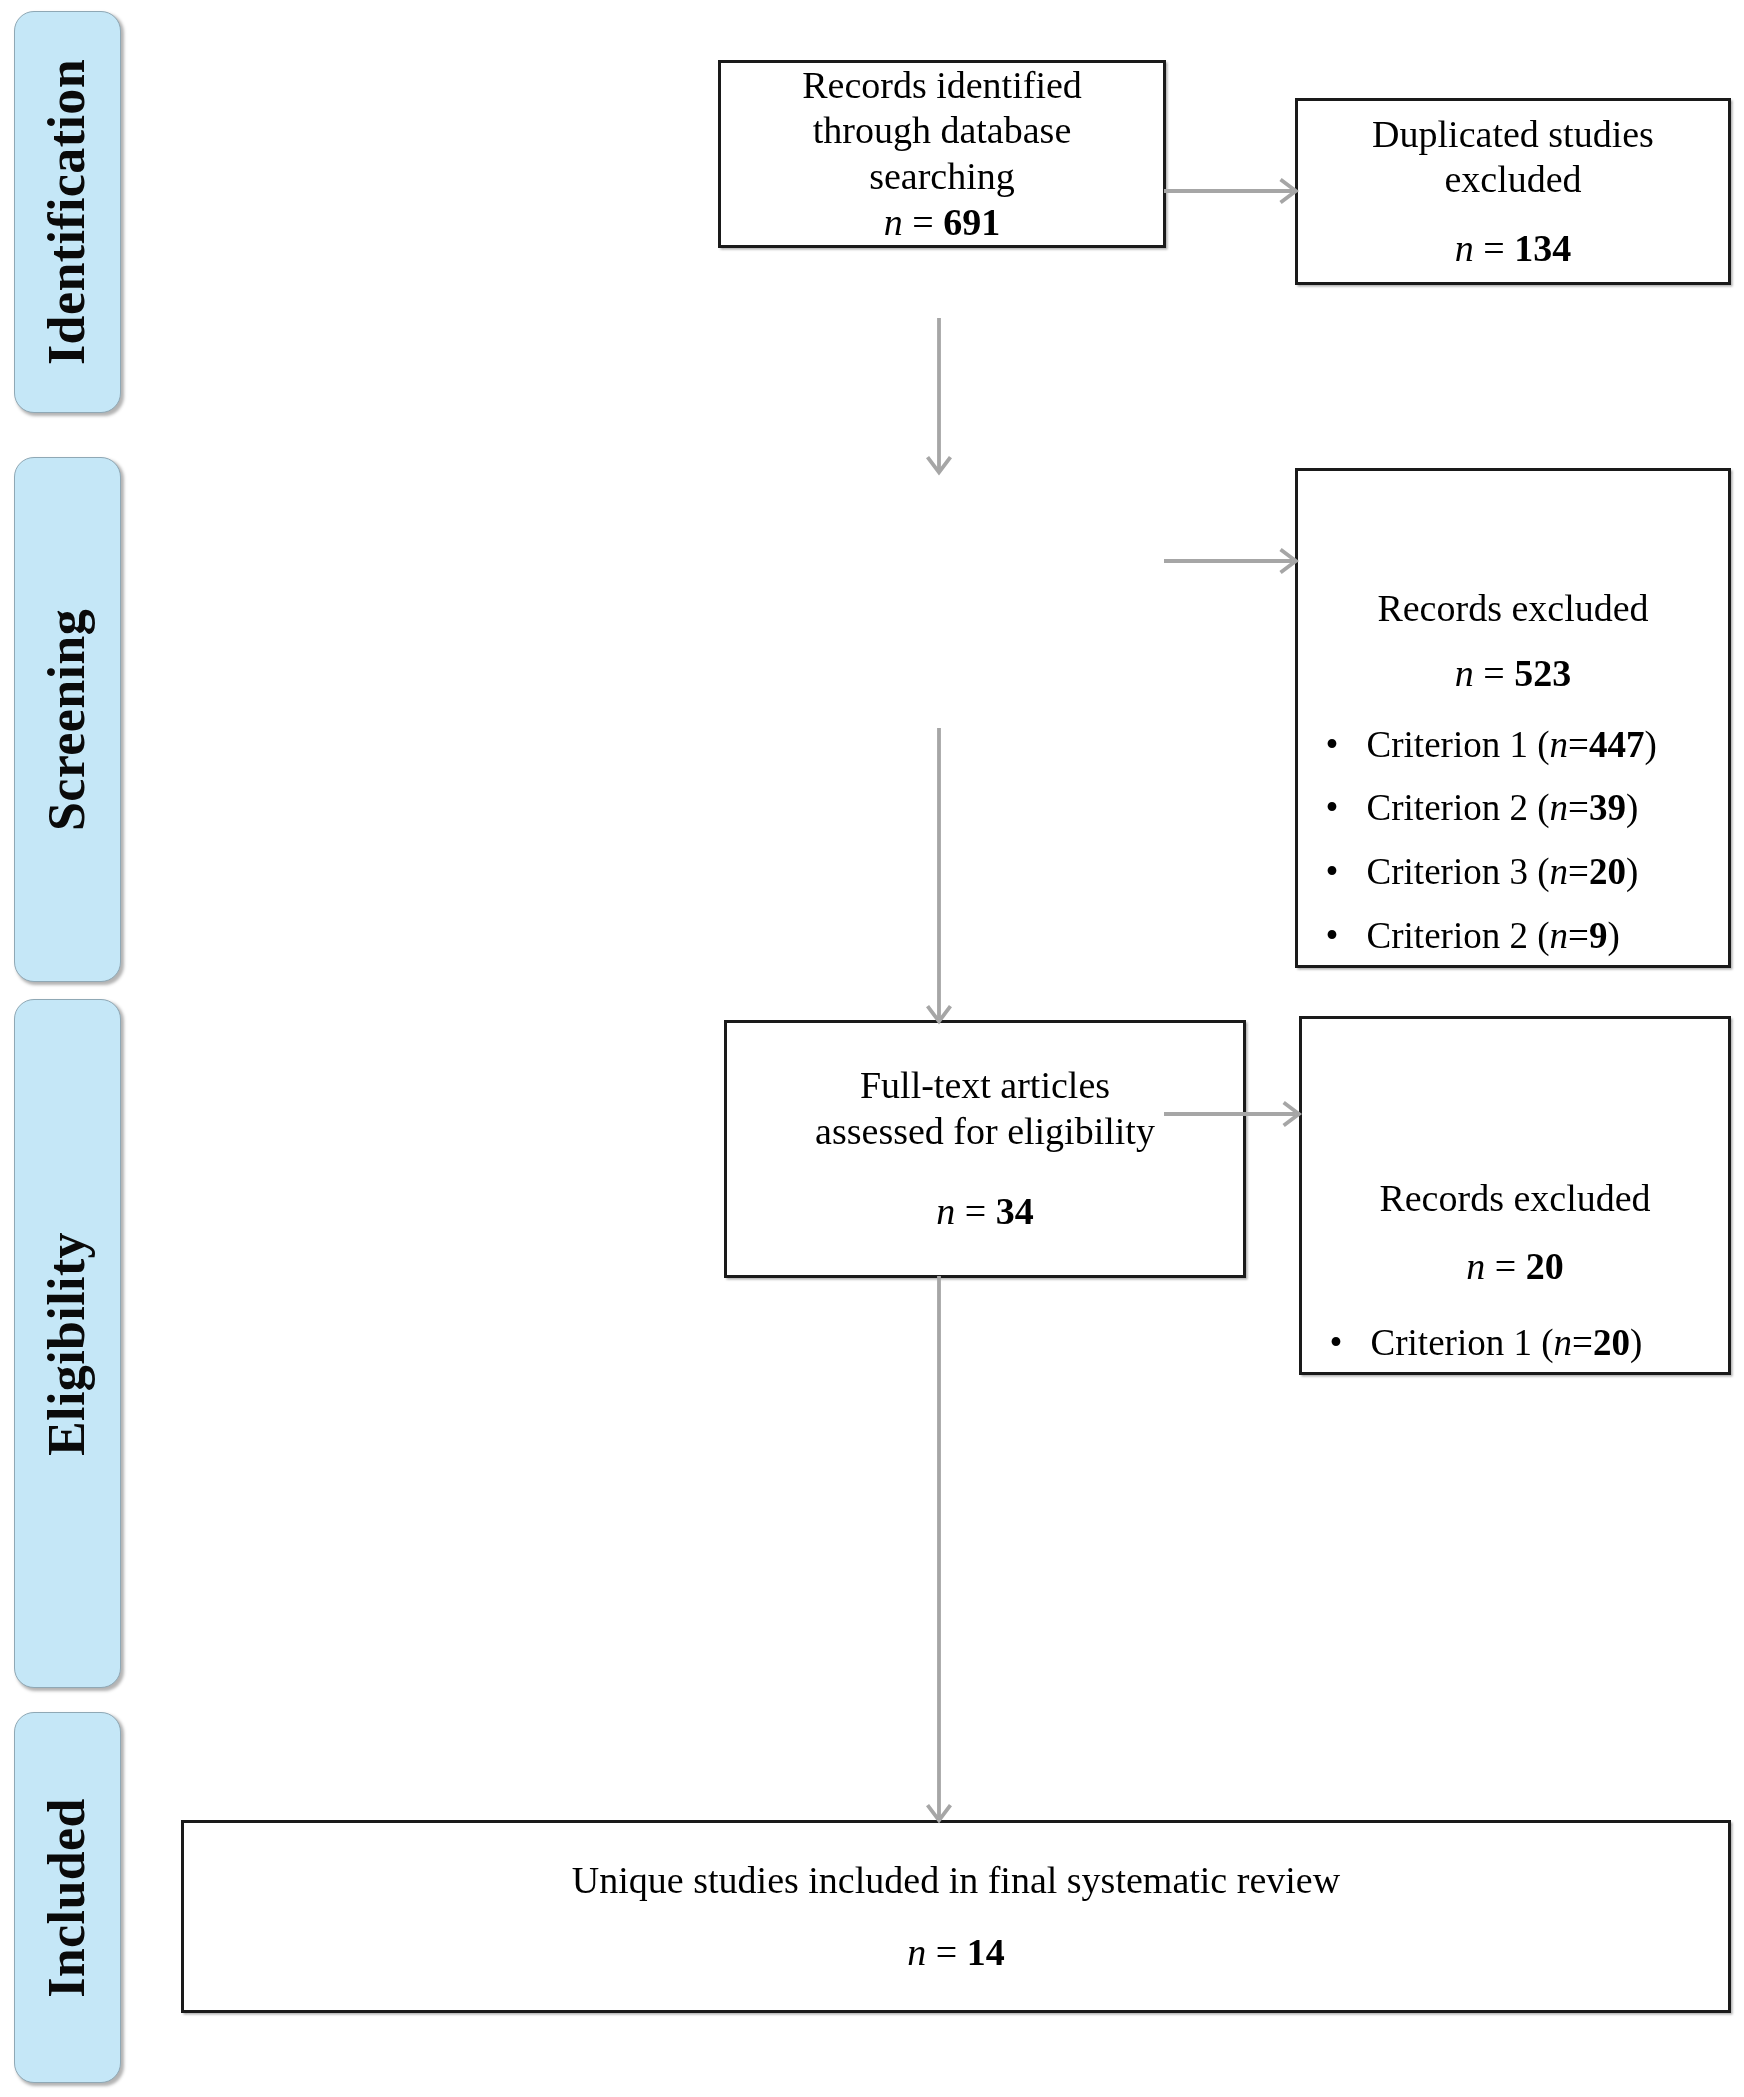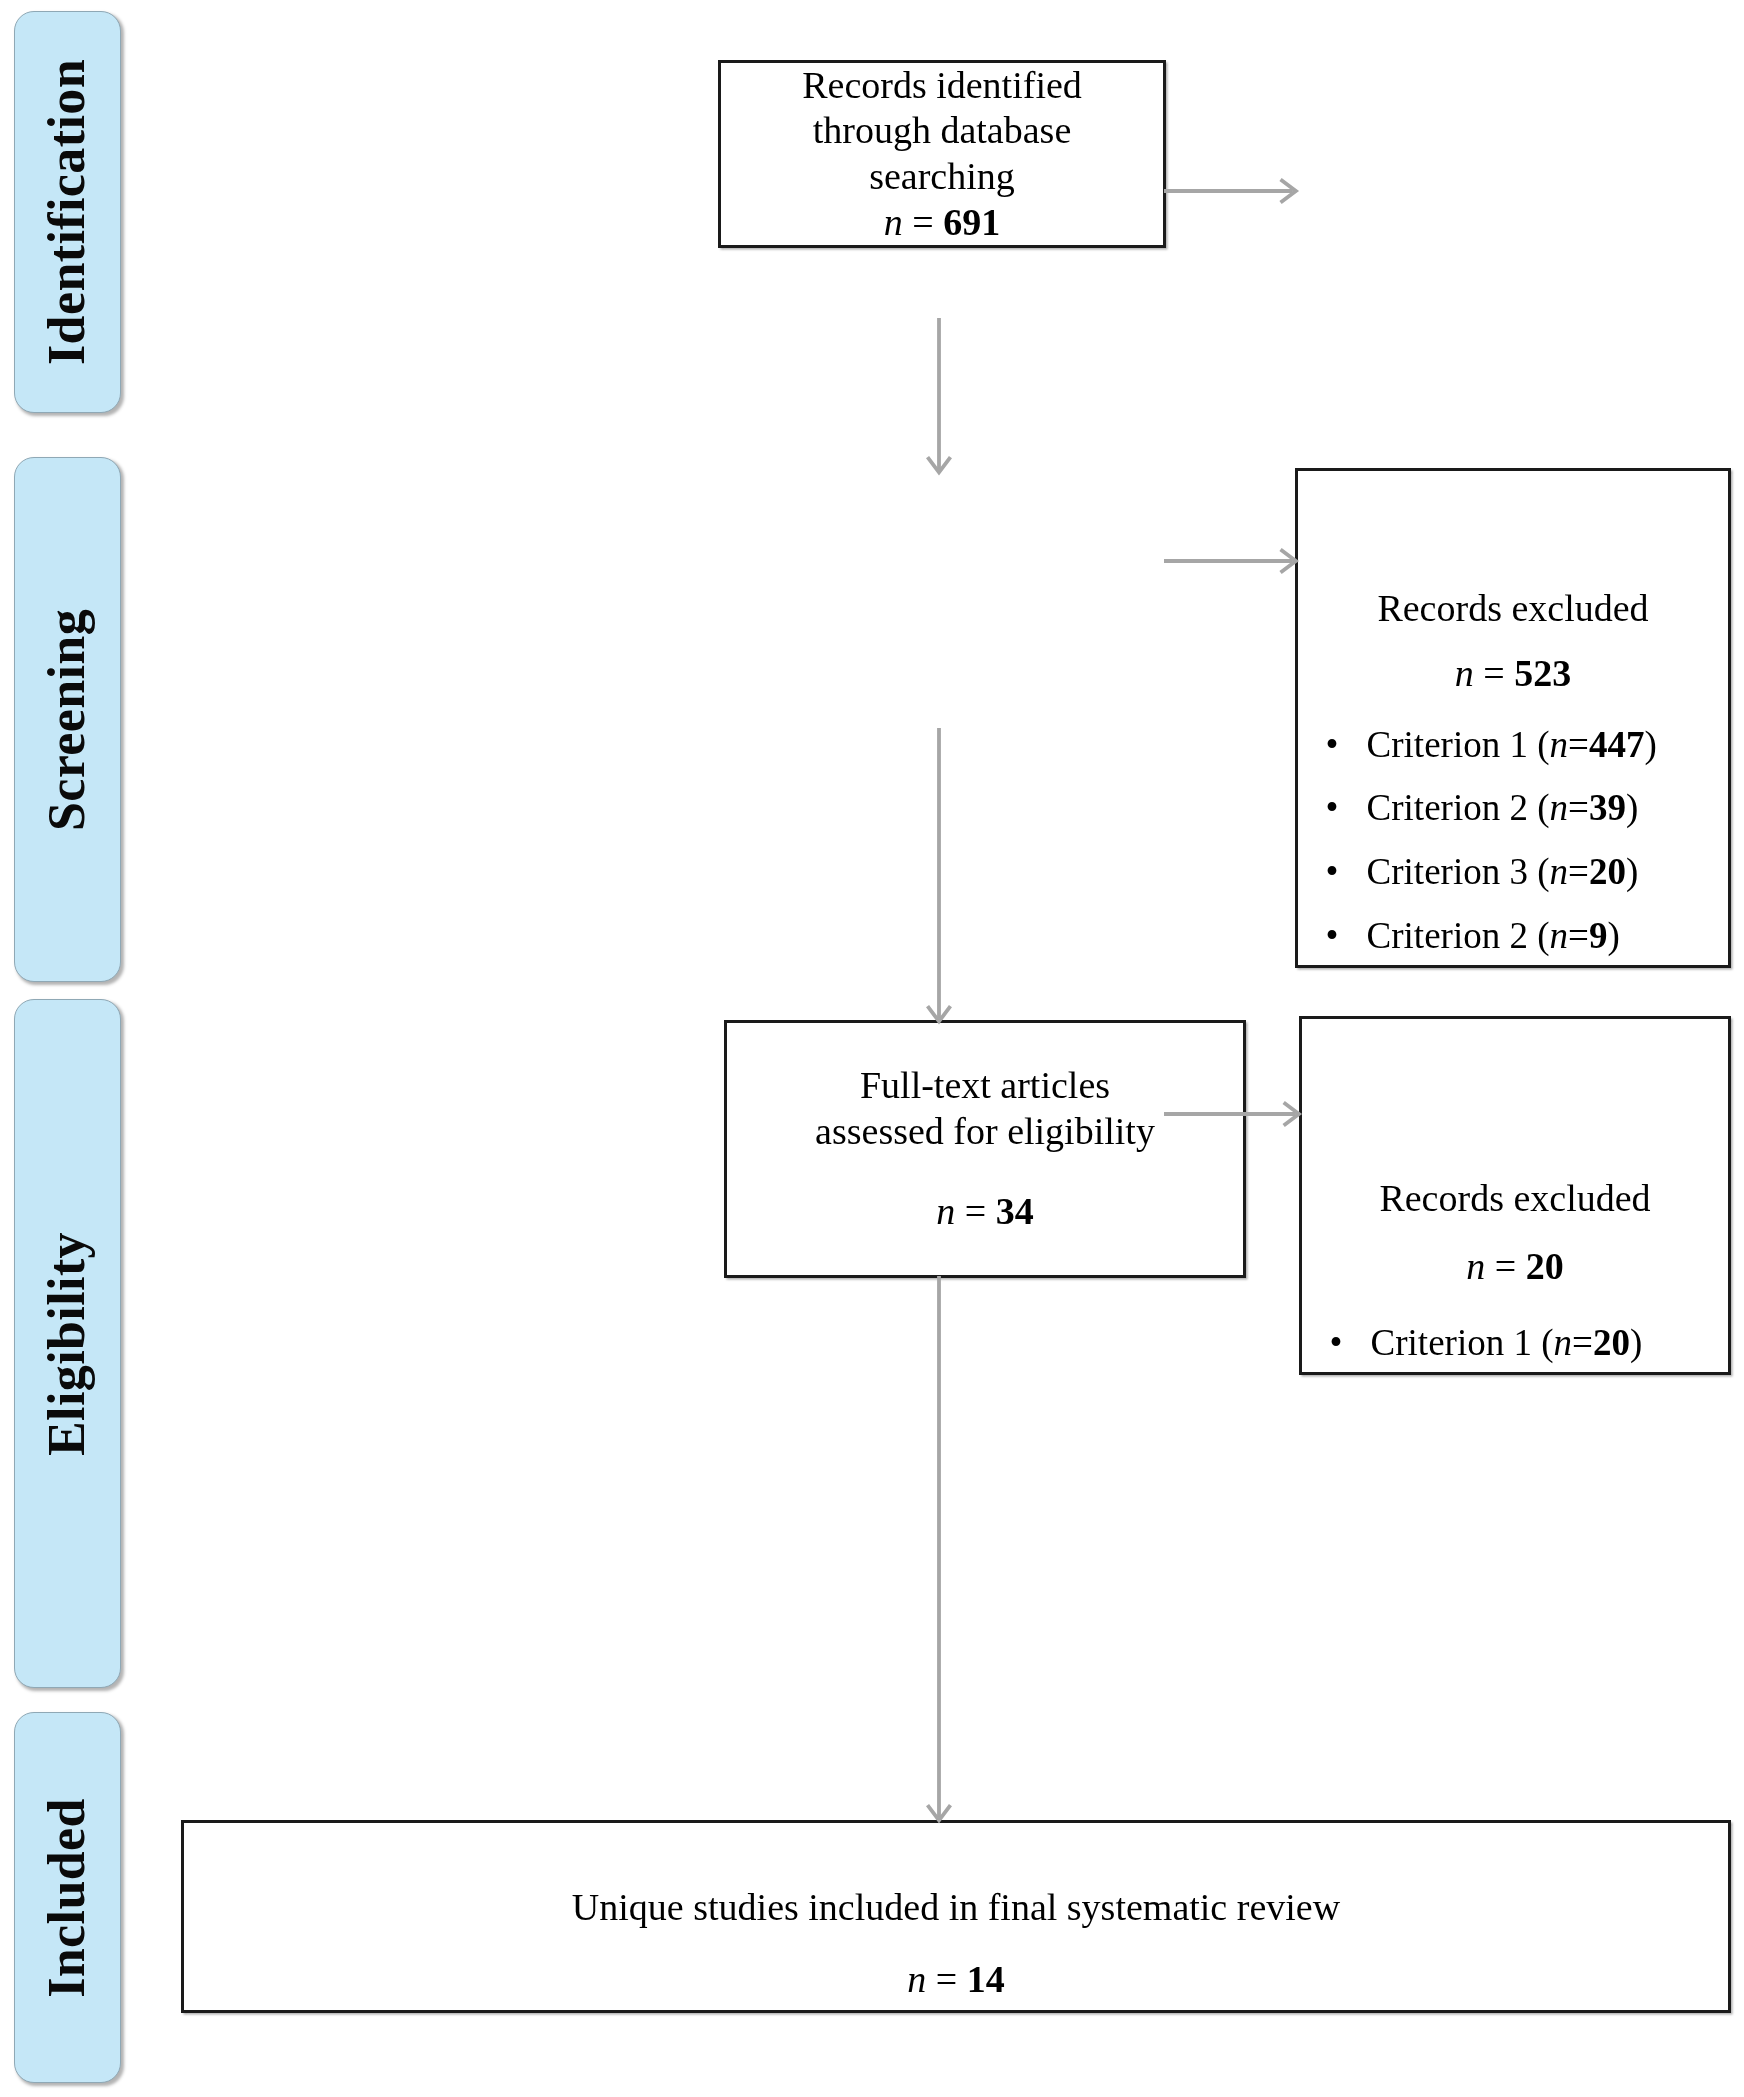--- a/index.html
+++ b/index.html
@@ -134,20 +134,28 @@
   <div class="flow-box" style="left:718px; top:60px; width:448px; height:188px;">
     <div class="box-title">Records identified
 through database
 searching</div>
     <div class="gap-lg"></div>
     <div class="box-count">
       <span class="ital-n">n</span><span> = </span><span class="bold-num">691</span>
     </div>
   </div>
 
+  <div class="flow-box" style="left:1295px; top:98px; width:436px; height:187px;">
+    <div class="box-title">Duplicated studies
+excluded</div>
+    <div class="gap-md"></div>
+    <div class="box-count">
+      <span class="ital-n">n</span><span> = </span><span class="bold-num">134</span>
+    </div>
+  </div>
 
 
   <div class="flow-box align-top" style="left:1295px; top:468px; width:436px; height:500px; padding-top:29px;">
     <div class="box-title">Records excluded</div>
     <div style="height:20px;"></div>
     <div class="box-count">
       <span class="ital-n">n</span><span> = </span><span class="bold-num">523</span>
     </div>
     <div style="height:26px;"></div>
     <ul class="criteria-list">
@@ -187,21 +195,21 @@
     </div>
     <div style="height:31px;"></div>
     <ul class="criteria-list">
       <li>
         <span class="bullet-dot">•</span>
         <span class="crit-text"><span>Criterion 1 (</span><span class="ital-n">n</span><span>=</span><span class="bold-num">20</span><span>)</span></span>
       </li>
     </ul>
   </div>
 
-  <div class="flow-box" style="left:181px; top:1820px; width:1550px; height:193px; justify-content:flex-end; ">
+  <div class="flow-box" style="left:181px; top:1820px; width:1550px; height:193px; justify-content:center; ">
     <div class="box-title">Unique studies included in final systematic review</div>
     <div style="height:26px;"></div>
     <div class="box-count">
       <span class="ital-n">n</span><span> = </span><span class="bold-num">14</span>
     </div>
   </div>
 
   <div class="connector" style="left:1164px; top:174px; width:138px; height:34px;">
     <svg width="138" height="34" viewBox="0 0 180 44">
       <line x1="0" y1="22" x2="168" y2="22" stroke="#a6a6a6" stroke-width="5"></line>

